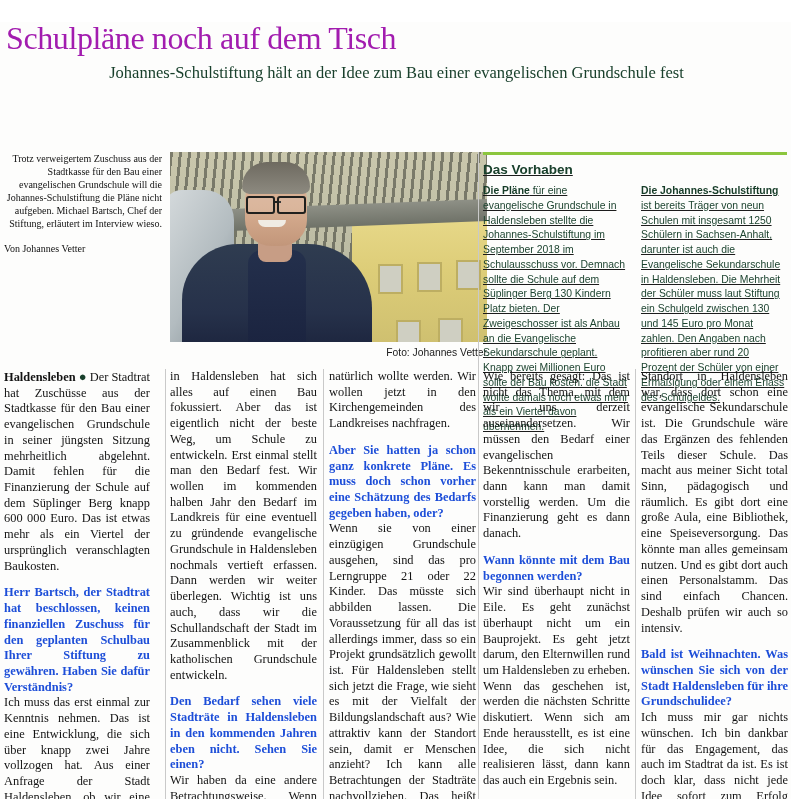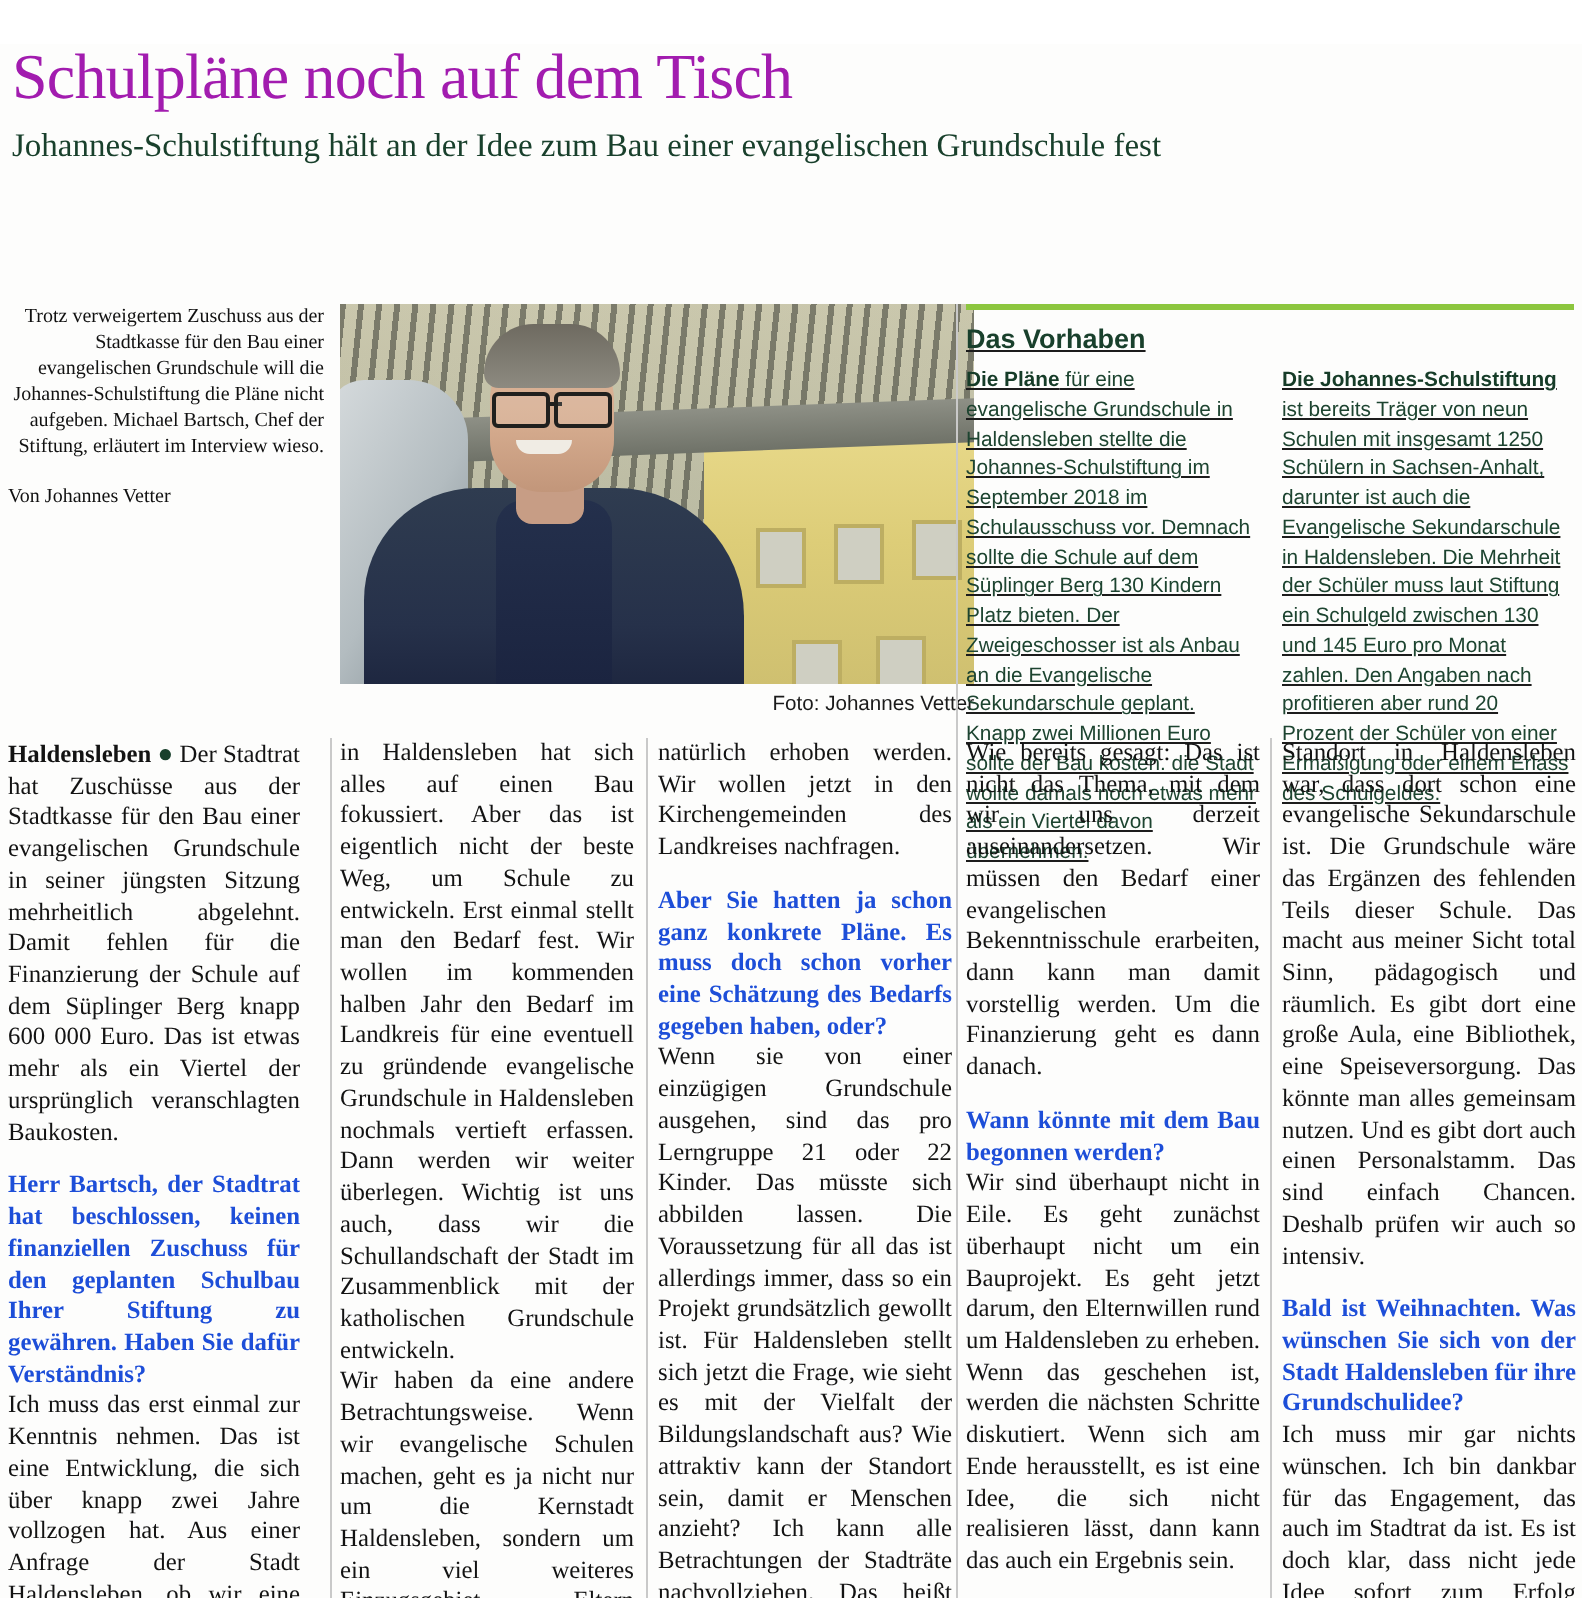--- a/index.html
+++ b/index.html
@@ -36,20 +36,21 @@
     margin: 22px 0 0 2px;
     white-space: nowrap;
   }
   .subheadline {
     font-family: "Liberation Serif", "DejaVu Serif", serif;
     font-size: 16.5px;
     line-height: 1.1;
     color: #19402c;
     margin: 10px 0 0 2px;
     white-space: nowrap;
+    text-align: center;
   }
 
   
   .content {
     position: absolute;
     left: 4px;
     top: 130px;
     width: 783px;
     height: 665px;
   }
@@ -350,25 +351,26 @@
 
       <div class="tcol c1">
         <p class="p"><span class="dateline">Haldensleben</span> <span class="bullet">●</span> <span>Der Stadtrat hat Zuschüsse aus der Stadtkasse für den Bau einer evangelischen Grundschule in seiner jüngsten Sitzung mehrheitlich abgelehnt. Damit fehlen für die Finanzierung der Schule auf dem Süplinger Berg knapp 600 000 Euro. Das ist etwas mehr als ein Viertel der ursprünglich veranschlagten Baukosten.</span></p>
         <p class="q">Herr Bartsch, der Stadtrat hat beschlossen, keinen finanziellen Zuschuss für den geplanten Schulbau Ihrer Stiftung zu gewähren. Haben Sie dafür Verständnis?</p>
         <p class="p">Ich muss das erst einmal zur Kenntnis nehmen. Das ist eine Entwicklung, die sich über knapp zwei Jahre vollzogen hat. Aus einer Anfrage der Stadt Haldensleben, ob wir eine Schule bauen wollen, ist nun zumindest eine Ablehnung des Bauzuschusses geworden. Als Ablehnung einer evangelischen Grundschule in Gänze verstehe ich das allerdings nicht.</p>
 
       </div>
 
       <div class="tcol c2">
         <p class="p">in Haldensleben hat sich alles auf einen Bau fokussiert. Aber das ist eigentlich nicht der beste Weg, um Schule zu entwickeln. Erst einmal stellt man den Bedarf fest. Wir wollen im kommenden halben Jahr den Bedarf im Landkreis für eine eventuell zu gründende evangelische Grundschule in Haldensleben nochmals vertieft erfassen. Dann werden wir weiter überlegen. Wichtig ist uns auch, dass wir die Schullandschaft der Stadt im Zusammenblick  mit der katholischen Grundschule entwickeln.</p>
+        <p class="q">Den Bedarf sehen viele Stadträte in Haldensleben in den kommenden Jahren eben nicht. Sehen Sie einen?</p>
         <p class="p">Wir haben da eine andere Betrachtungsweise. Wenn wir evangelische Schulen machen, geht es ja nicht nur um die Kernstadt Haldensleben, sondern um ein viel weiteres Einzugsgebiet. Eltern bringen ihre Kinder aus einem Umkreis von etwa 35 Kilometern in unsere Schulen. Unsere Erfahrung ist, dass der Bedarf durchaus da ist. Aber das muss</p>
       </div>
 
       <div class="tcol c3">
-        <p class="p">natürlich erhoben werden. Wir wollen jetzt in den Kirchengemeinden des Landkreises nachfragen.</p>
+        <p class="p">natürlich wollte werden. Wir wollen jetzt in den Kirchengemeinden des Landkreises nachfragen.</p>
         <p class="q">Aber Sie hatten ja schon ganz konkrete Pläne. Es muss doch schon vorher eine Schätzung des Bedarfs gegeben haben, oder?</p>
         <p class="p">Wenn sie von einer einzügigen Grundschule ausgehen, sind das pro Lerngruppe 21 oder 22 Kinder. Das müsste sich abbilden lassen. Die Voraussetzung für all das ist allerdings immer, dass so ein Projekt grundsätzlich gewollt ist. Für Haldensleben stellt sich jetzt die Frage, wie sieht es mit der Vielfalt der Bildungslandschaft aus? Wie attraktiv kann der Standort sein, damit er Menschen anzieht? Ich kann alle Betrachtungen der Stadträte nachvollziehen. Das heißt aber für uns nicht, dass wir jetzt den Kopf in den Sand stecken und nicht weiter prüfen.</p>
 
       </div>
 
       <div class="tcol c4">
         <p class="p">Wie bereits gesagt: Das ist nicht das Thema, mit dem wir uns derzeit auseinandersetzen. Wir müssen den Bedarf einer evangelischen Bekenntnisschule erarbeiten, dann kann man damit vorstellig werden. Um die Finanzierung geht es dann danach.</p>
         <p class="q">Wann könnte mit dem Bau begonnen werden?</p>
         <p class="p">Wir sind überhaupt nicht in Eile. Es geht zunächst überhaupt nicht um ein Bauprojekt. Es geht jetzt darum, den Elternwillen rund um Haldensleben zu erheben. Wenn das geschehen ist, werden die nächsten Schritte diskutiert. Wenn sich am Ende herausstellt, es ist eine Idee, die sich nicht realisieren lässt, dann kann das auch ein Ergebnis sein.</p>
 

